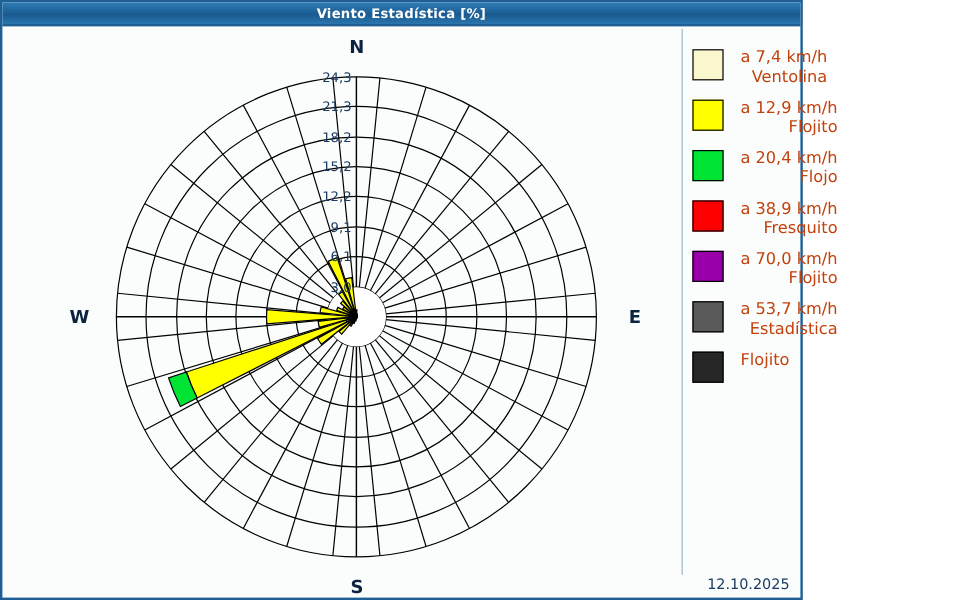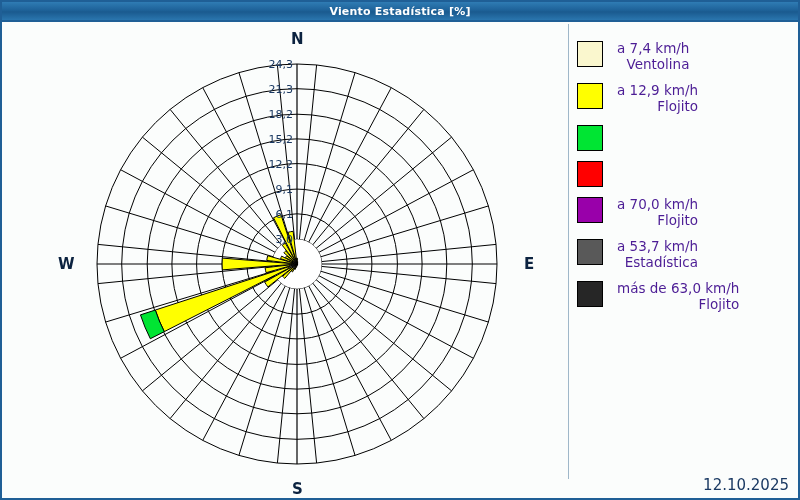--- a/index.html
+++ b/index.html
@@ -2,21 +2,21 @@
 <html><head>
 <meta charset="utf-8">
 <style>
   html,body{margin:0;padding:0;}
   body{
     width:800px;height:500px;overflow:hidden;
     font-family:"DejaVu Sans", sans-serif;
     background:#ffffff;
   }
   #app{
-    position:relative;width:800px;height:500px;box-sizing:border-box;
+    position:relative;width:669px;height:500px;box-sizing:border-box;
     border:2px solid #1f5f96;background:#fbfdfc;
   }
   #titlebar{
     position:absolute;left:0;top:0;width:100%;height:18px;
     background:linear-gradient(to bottom,#2f7cb4 0%,#1e6299 45%,#1a5a8f 55%,#2a76ae 100%);
     color:#ffffff;font-size:11px;font-weight:bold;
     display:flex;align-items:center;justify-content:center;
     letter-spacing:.2px;
   }
   #divider{
@@ -28,28 +28,28 @@
   #legend{
     position:absolute;left:575px;top:38px;width:210px;
   }
   .legend-row{
     display:flex;align-items:flex-start;margin-bottom:9px;
   }
   .swatch{
     width:24px;height:24px;border:1px solid #000000;flex:0 0 auto;margin-top:1px;
   }
   .legend-text{
-    margin-left:14px;font-size:13.5px;color:#4c1d95;line-height:1.22;
+    margin-left:14px;font-size:13.5px;color:#c2410c;line-height:1.22;
   }
   .legend-text .l2{display:block;text-align:right;}
   #legend-sep{
     position:absolute;left:566px;top:22px;width:1px;height:455px;background:#9fb7c9;
   }
   #datestamp{
-    position:absolute;right:9px;bottom:4px;font-size:15px;color:#1b3a63;
+    position:absolute;right:9px;bottom:4px;font-size:12px;color:#1b3a63;
   }
   .compass{
     position:absolute;font-size:15px;font-weight:bold;color:#0c2340;
   }
   svg{display:block;}
   text.tick{font-family:"DejaVu Sans", sans-serif;font-size:11px;fill:#1b3a63;}
 </style>
 </head>
 <body>
 
@@ -183,32 +183,34 @@
       <div class="legend-row">
         <div class="swatch" style="background: rgb(250, 247, 206);"></div>
         <div class="legend-text"><span>a 7,4 km/h</span><span class="l2">Ventolina</span></div>
       </div>
       <div class="legend-row">
         <div class="swatch" style="background: rgb(255, 255, 0);"></div>
         <div class="legend-text"><span>a 12,9 km/h</span><span class="l2">Flojito</span></div>
       </div>
       <div class="legend-row">
         <div class="swatch" style="background: rgb(0, 229, 51);"></div>
+        <div class="legend-text"><span>a 20,4 km/h</span><span class="l2">Flojo</span></div>
       </div>
       <div class="legend-row">
         <div class="swatch" style="background: rgb(255, 0, 0);"></div>
+        <div class="legend-text"><span>a 38,9 km/h</span><span class="l2">Fresquito</span></div>
       </div>
       <div class="legend-row">
         <div class="swatch" style="background: rgb(153, 0, 170);"></div>
         <div class="legend-text"><span>a 70,0 km/h</span><span class="l2">Flojito</span></div>
       </div>
       <div class="legend-row">
         <div class="swatch" style="background: rgb(89, 89, 89);"></div>
         <div class="legend-text"><span>a 53,7 km/h</span><span class="l2">Estadística</span></div>
       </div>
       <div class="legend-row">
         <div class="swatch" style="background: rgb(38, 38, 38);"></div>
-        <div class="legend-text"><span>más de 63,0 km/h</span><span class="l2">Flojito</span></div>
+        <div class="legend-text"><span class="l2">Flojito</span></div>
       </div>
     </div>
 
   <div id="datestamp">12.10.2025</div>
 </div>
 
 </body></html>

